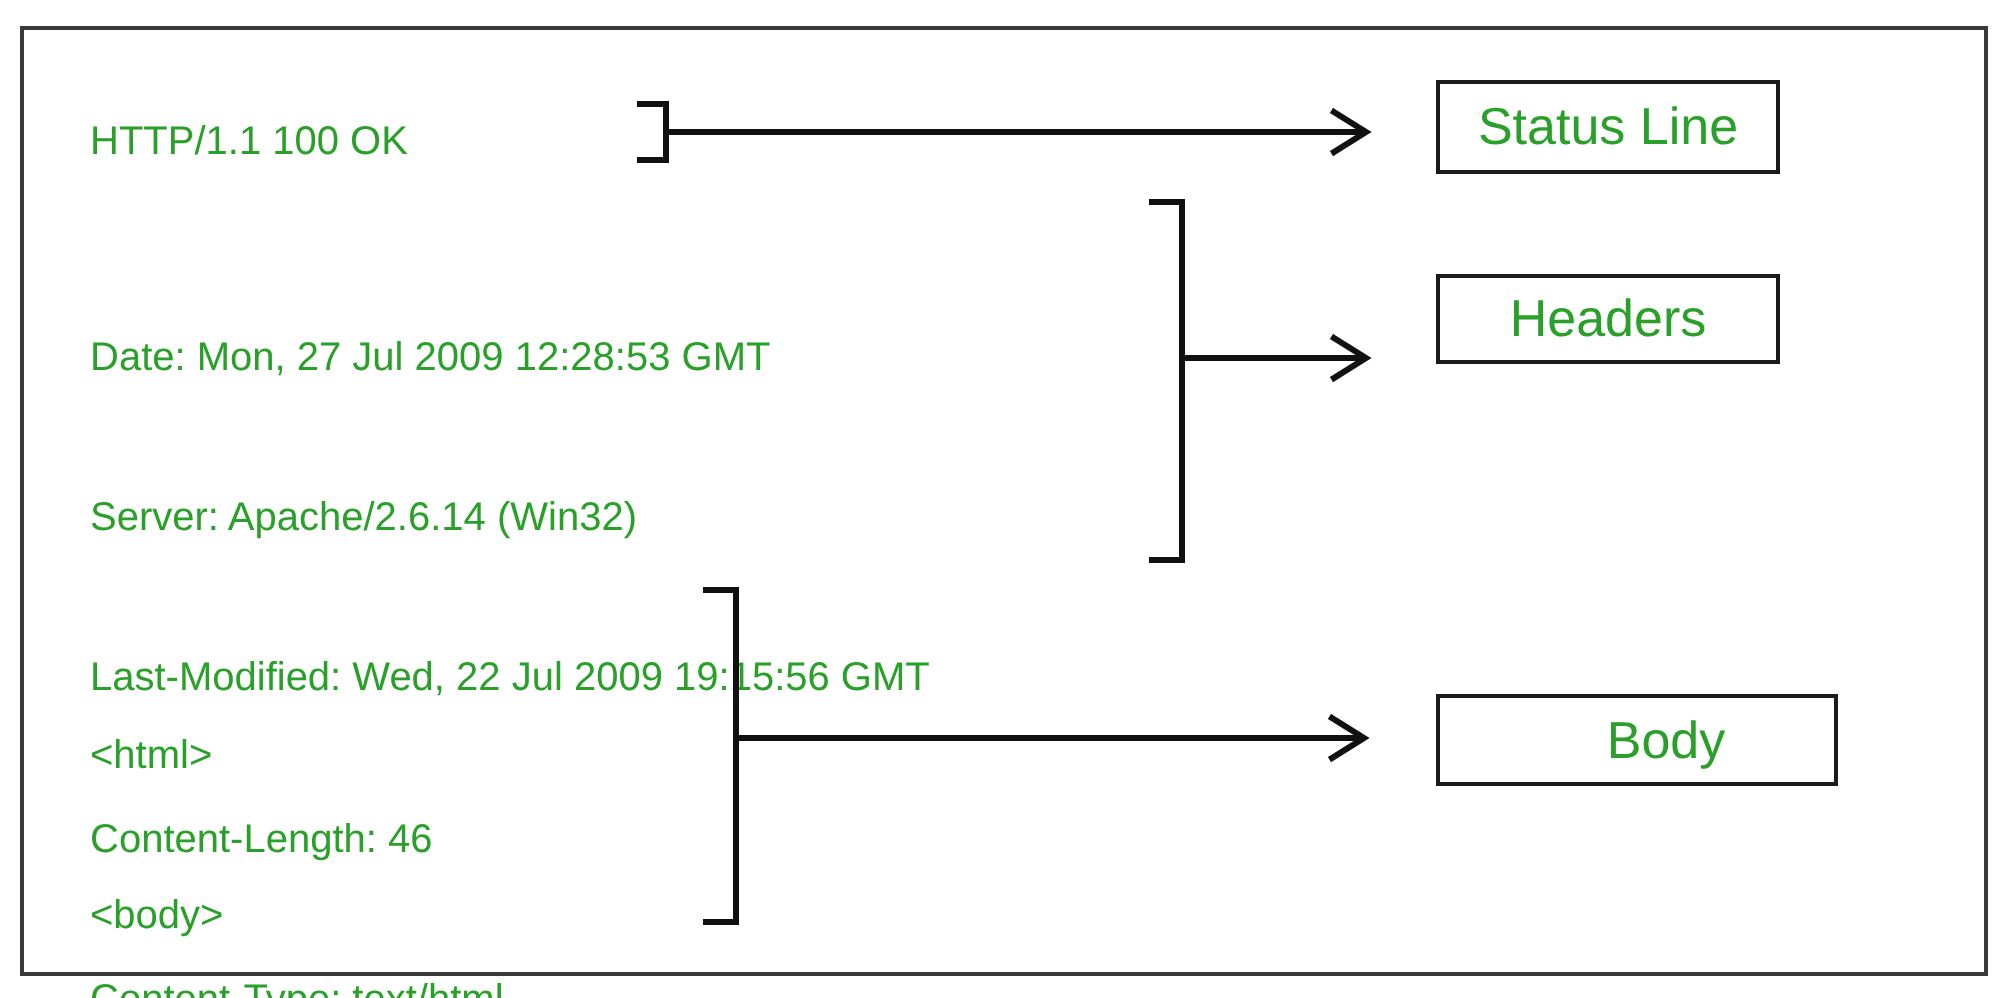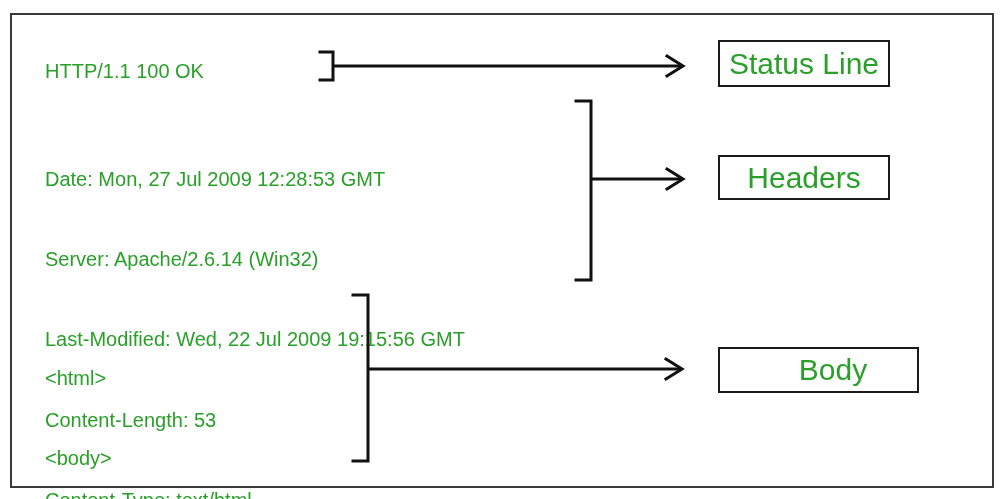--- a/index.html
+++ b/index.html
@@ -53,40 +53,40 @@
   .label-box {
     position: absolute;
     left: 718px;
     width: 168px;
     border: 2px solid var(--box-border, #1b1b1b);
     background: #ffffff;
     display: flex;
     align-items: center;
     justify-content: center;
     color: var(--text-green, #2aa02a);
-    font-size: 30px;
+    font-size: 26px;
   }
   .status-box { top: 40px;  height: 43px; }
-  .headers-box { top: 155px; height: 41px; }
+  .headers-box { top: 137px; height: 41px; }
   .body-box { top: 347px; height: 42px; padding-left: 29px; }
 </style>
 </head>
 <body>
 
 <div class="canvas">
 
   <div class="frame"></div>
 
   <div class="green-text status-text">HTTP/1.1 100 OK</div>
 
   <div class="green-text headers-text">
     <div>Date: Mon, 27 Jul 2009 12:28:53 GMT</div>
     <div>Server: Apache/2.6.14 (Win32)</div>
     <div>Last-Modified: Wed, 22 Jul 2009 19:15:56 GMT</div>
-    <div>Content-Length: 53</div>
+    <div>Content-Length: 46</div>
     <div>Content-Type: text/html</div>
     
   </div>
 
   <div class="green-text body-text">
     <div>&lt;html&gt;</div>
     <div>&lt;body&gt;</div>
     
     
     

